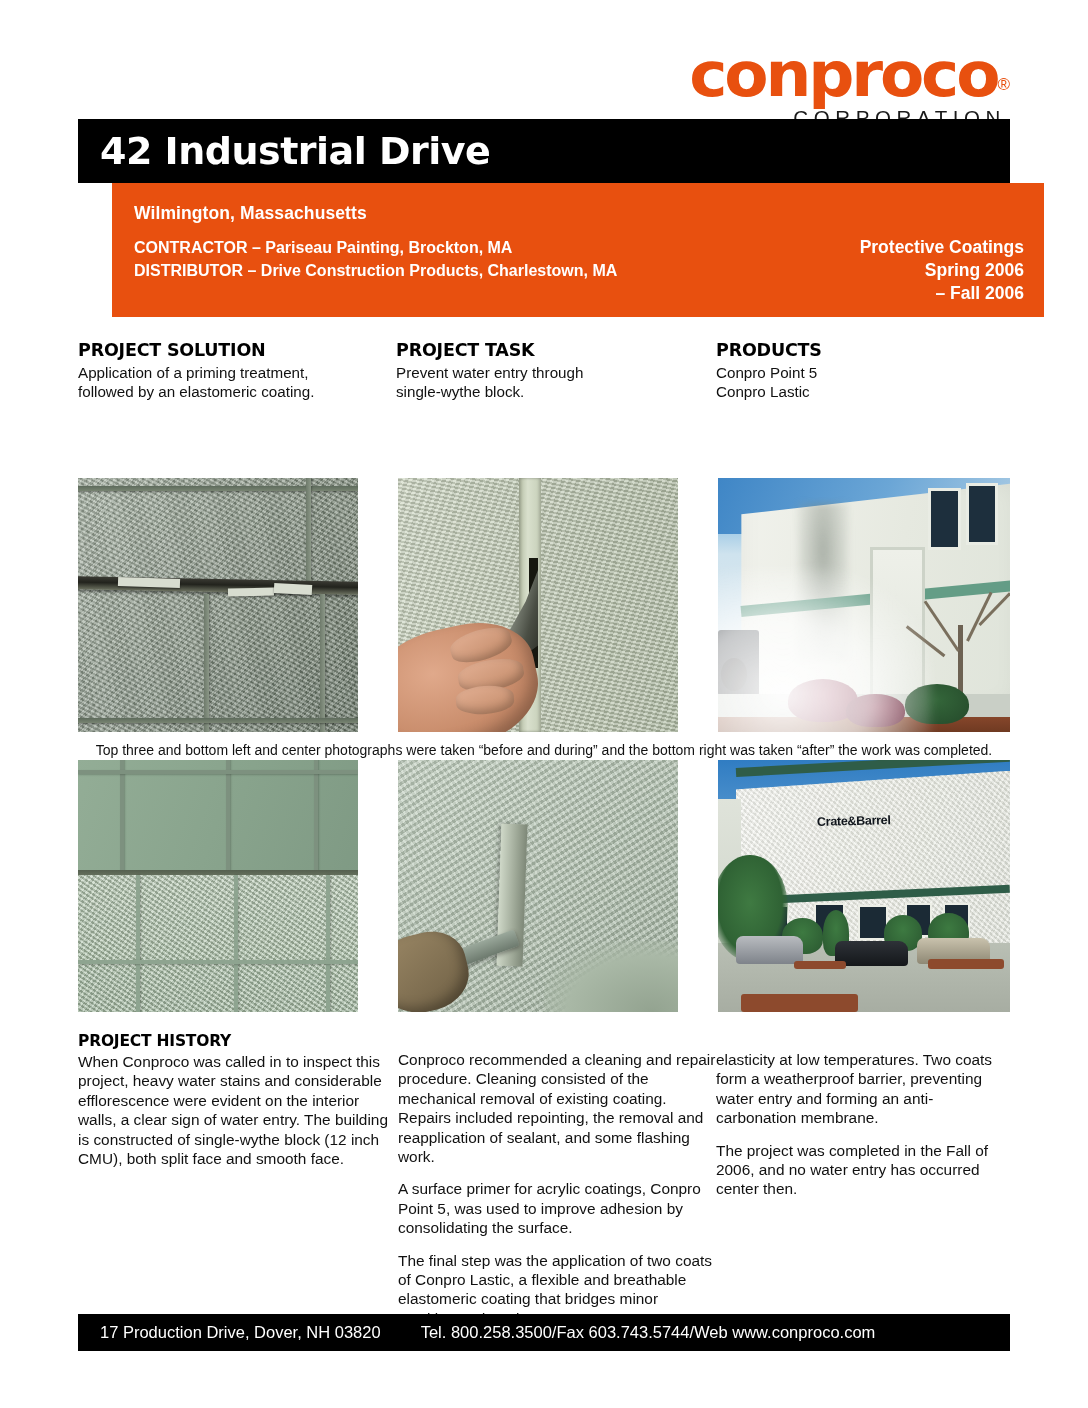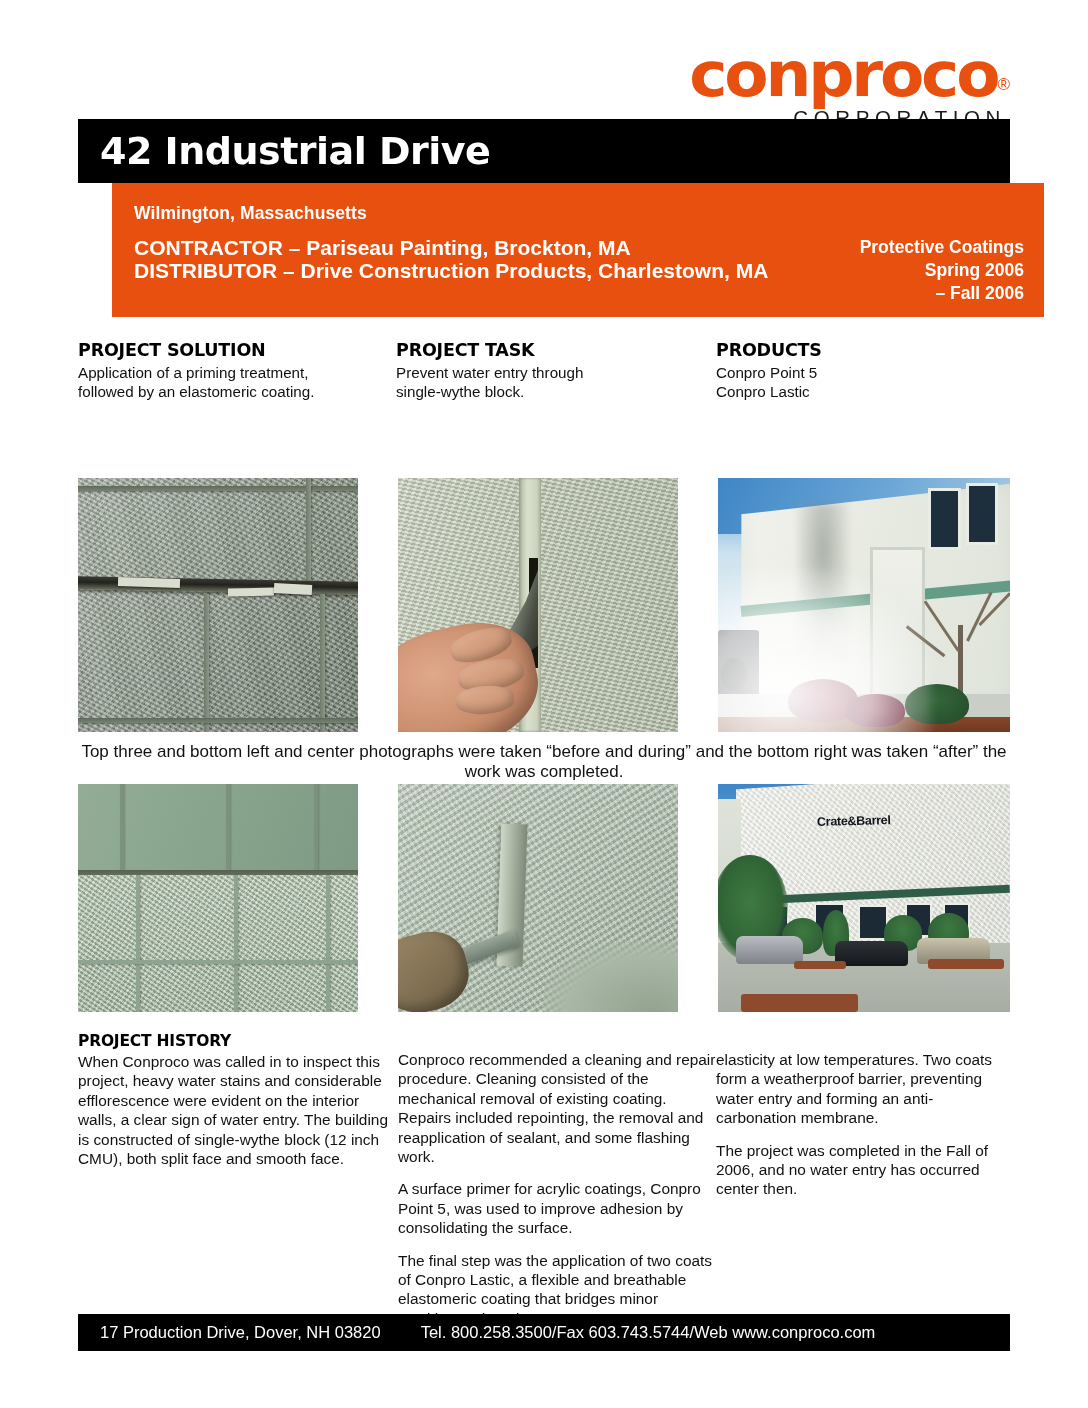--- a/index.html
+++ b/index.html
@@ -64,21 +64,21 @@
     color:#ffffff;
     margin-left:34px;
   }
   .ob-city{
     position:absolute; left:22px; top:20px;
     font-weight:bold; font-size:17.5px;
     letter-spacing:0.1px;
   }
   .ob-left{
     position:absolute; left:22px; top:53px;
-    font-weight:bold; font-size:21px;
+    font-weight:bold; font-size:16px;
     line-height:23px;
   }
   .ob-right{
     position:absolute; right:20px; top:53px;
     font-weight:bold; font-size:17.5px;
     line-height:23px; text-align:right;
   }
 
   
   .info-row{
@@ -114,21 +114,21 @@
   .photo{
     width:280px; height:254px;
     position:relative; overflow:hidden;
     background:#9fb3a3;
   }
   .photo.wide{ width:292px; }
 
   .caption{
     position:absolute; left:78px; top:740px;
     width:932px; text-align:center;
-    font-size:17px; color:#111;
+    font-size:14px; color:#111;
     background:#fff;
     z-index:5;
     padding:2px 0;
   }
 
   
   .p1{
     background:
       linear-gradient(105deg, rgba(255,255,255,.18) 0%, rgba(0,0,0,.10) 100%),
       repeating-linear-gradient(27deg, rgba(255,255,255,.22) 0px, rgba(255,255,255,.22) 2px, rgba(0,0,0,.13) 2px, rgba(0,0,0,.13) 4px),

